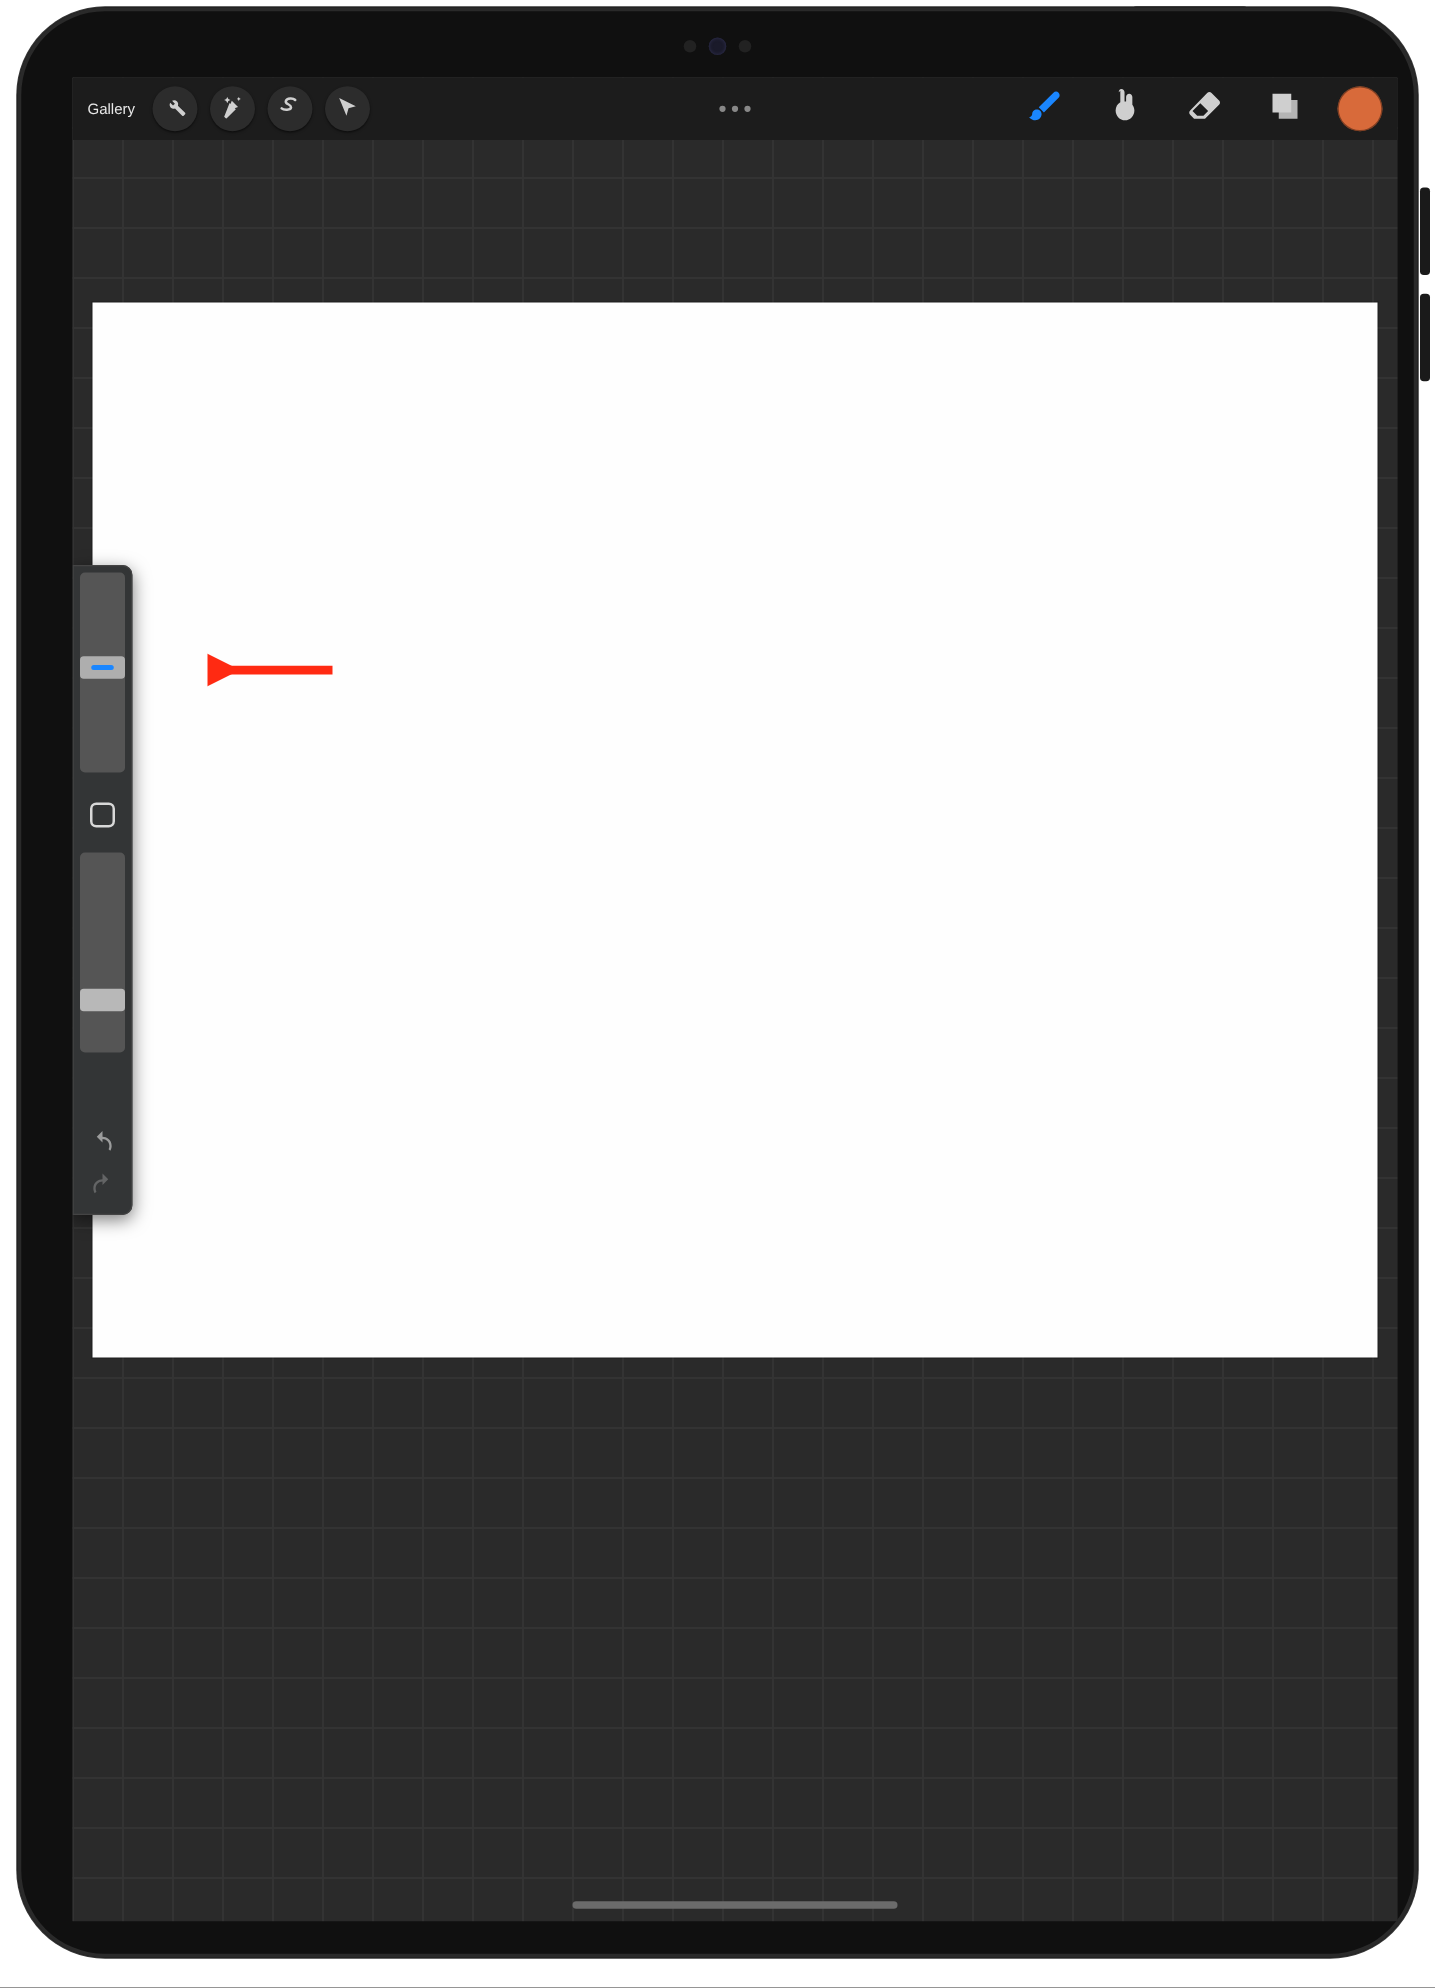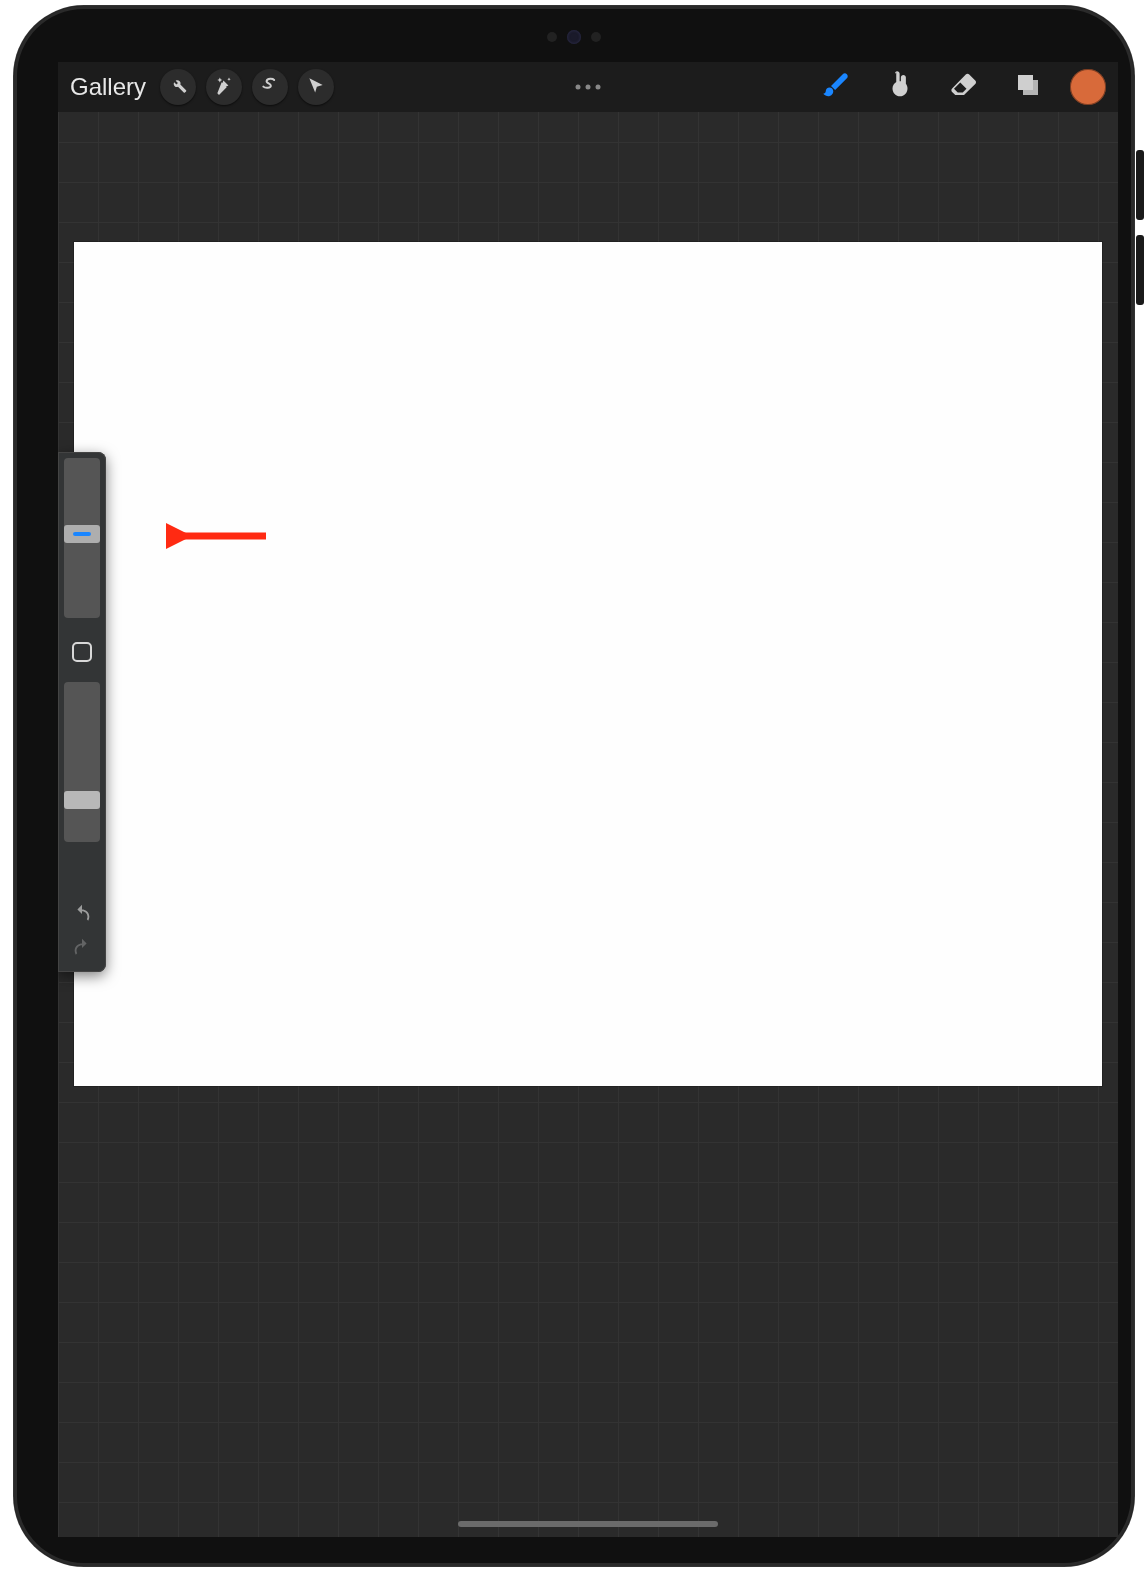--- a/index.html
+++ b/index.html
@@ -66,21 +66,21 @@
     height: 50px;
     background: #1c1c1c;
     display: flex;
     align-items: center;
     padding: 0 12px;
     gap: 10px;
     z-index: 10;
   }
   .toolbar .gallery {
     color: #e8e8e8;
-    font-size: 24px;
+    font-size: 12px;
     margin-right: 4px;
     cursor: pointer;
   }
   .tool-btn {
     width: 36px; height: 36px;
     border-radius: 50%;
     background: #2c2c2c;
     display: flex; align-items: center; justify-content: center;
     cursor: pointer;
     box-shadow: 0 1px 2px rgba(0,0,0,0.6);

